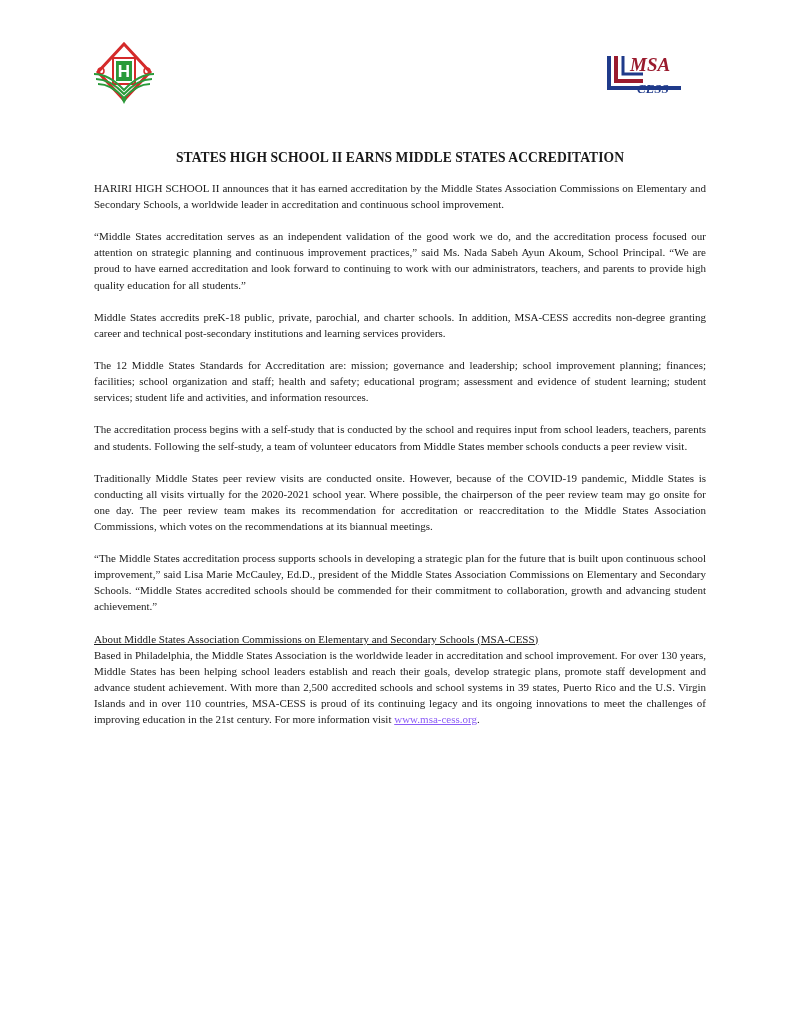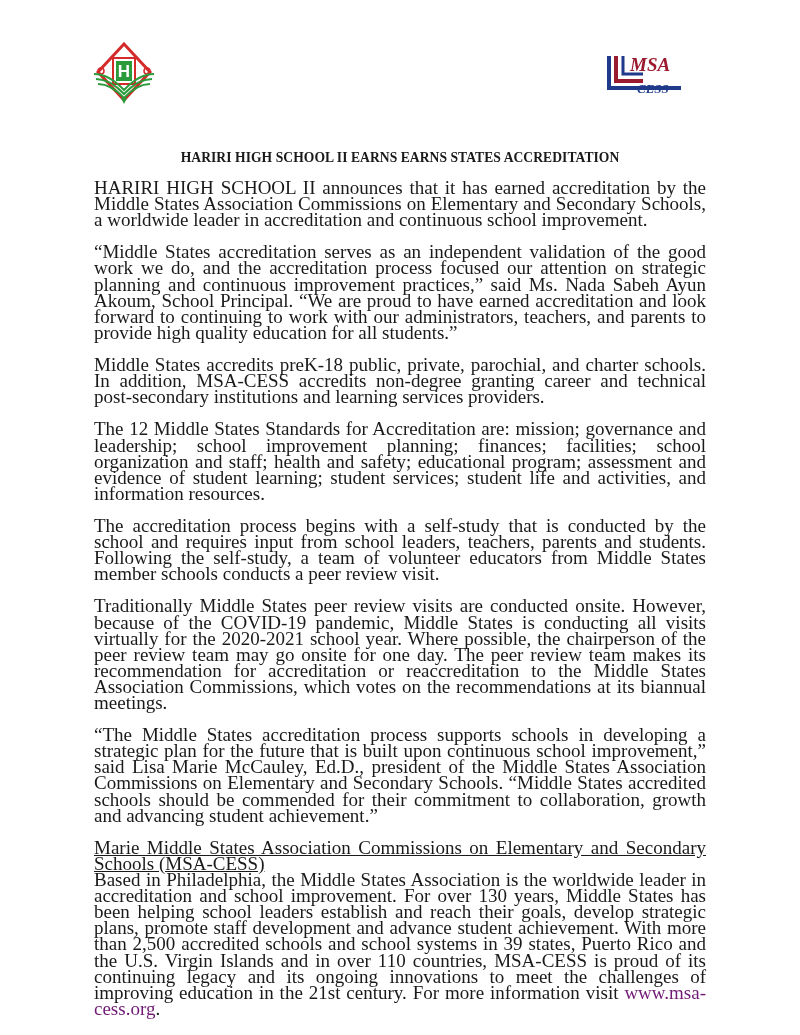--- a/index.html
+++ b/index.html
@@ -10,26 +10,26 @@
       color: #1a1a1a;
     }
     .logo-left { position: absolute; left: 92px; top: 42px; width: 64px; height: 66px; }
     .logo-right { position: absolute; left: 607px; top: 52px; width: 76px; height: 42px; font-style: italic; }
     .title {
       position: absolute; left: 94px; top: 150px; width: 612px;
       text-align: center; font-weight: bold; font-size: 13.6px; letter-spacing: 0.05px;
     }
     .body-text {
       position: absolute; left: 94px; top: 180px; width: 612px;
-      font-size: 19px; line-height: 16.1px; text-align: justify;
+      font-size: 11px; line-height: 16.1px; text-align: justify;
     }
     .body-text p { margin: 0 0 16.1px 0; }
     .body-text p.tight { margin-bottom: 0; }
     .about-heading { text-decoration: underline; display: block; }
-    a.link { color: #701a75; }
+    a.link { color: #8b5cf6; text-decoration: underline; }
   </style>
 </head>
 <body>
 
 <div class="page">
 
   <div class="logo-left">
     <svg width="64" height="66" viewBox="0 0 64 66">
       <polygon points="32,2 58,30 32,58 6,30" fill="none" stroke="#d42a2a" stroke-width="3"></polygon>
       <circle cx="9" cy="29" r="3" fill="none" stroke="#d42a2a" stroke-width="1.5"></circle>
@@ -47,29 +47,29 @@
   <div class="logo-right">
     <svg width="76" height="42" viewBox="0 0 76 42">
       <path d="M2,4 L2,36 L74,36" fill="none" stroke="#1f3a8a" stroke-width="4"></path>
       <path d="M9,4 L9,29 L36,29" fill="none" stroke="#9a1b2e" stroke-width="4"></path>
       <path d="M16,4 L16,22 L36,22" fill="none" stroke="#1f3a8a" stroke-width="3"></path>
       <text x="23" y="19" font-family="Liberation Serif, serif" font-weight="bold" font-size="19" fill="#9a1b2e">MSA</text>
       <text x="30" y="41" font-family="Liberation Serif, serif" font-weight="bold" font-size="13" fill="#1f3a8a">CESS</text>
     </svg>
   </div>
 
-  <div class="title">HARIRI HIGH SCHOOL II EARNS EARNS STATES ACCREDITATION</div>
+  <div class="title">STATES HIGH SCHOOL II EARNS MIDDLE STATES ACCREDITATION</div>
 
   <div class="body-text">
     <p>HARIRI HIGH SCHOOL II announces that it has earned accreditation by the Middle States Association Commissions on Elementary and Secondary Schools, a worldwide leader in accreditation and continuous school improvement.</p>
     <p>“Middle States accreditation serves as an independent validation of the good work we do, and the accreditation process focused our attention on strategic planning and continuous improvement practices,” said Ms. Nada Sabeh Ayun Akoum, School Principal. “We are proud to have earned accreditation and look forward to continuing to work with our administrators, teachers, and parents to provide high quality education for all students.”</p>
     <p>Middle States accredits preK-18 public, private, parochial, and charter schools. In addition, MSA-CESS accredits non-degree granting career and technical post-secondary institutions and learning services providers.</p>
     <p>The 12 Middle States Standards for Accreditation are: mission; governance and leadership; school improvement planning; finances; facilities; school organization and staff; health and safety; educational program; assessment and evidence of student learning; student services; student life and activities, and information resources.</p>
     <p>The accreditation process begins with a self-study that is conducted by the school and requires input from school leaders, teachers, parents and students. Following the self-study, a team of volunteer educators from Middle States member schools conducts a peer review visit.</p>
     <p>Traditionally Middle States peer review visits are conducted onsite. However, because of the COVID-19 pandemic, Middle States is conducting all visits virtually for the 2020-2021 school year. Where possible, the chairperson of the peer review team may go onsite for one day. The peer review team makes its recommendation for accreditation or reaccreditation to the Middle States Association Commissions, which votes on the recommendations at its biannual meetings.</p>
     <p>“The Middle States accreditation process supports schools in developing a strategic plan for the future that is built upon continuous school improvement,” said Lisa Marie McCauley, Ed.D., president of the Middle States Association Commissions on Elementary and Secondary Schools.  “Middle States accredited schools should be commended for their commitment to collaboration, growth and advancing student achievement.”</p>
     <p class="tight">
-      <span class="about-heading">Marie Middle States Association Commissions on Elementary and Secondary Schools (MSA-CESS)</span>
+      <span class="about-heading">About Middle States Association Commissions on Elementary and Secondary Schools (MSA-CESS)</span>
       <span>Based in Philadelphia, the Middle States Association is the worldwide leader in accreditation and school improvement. For over 130 years, Middle States has been helping school leaders establish and reach their goals, develop strategic plans, promote staff development and advance student achievement.  With more than 2,500 accredited schools and school systems in 39 states, Puerto Rico and the U.S. Virgin Islands and in over 110 countries, MSA-CESS is proud of its continuing legacy and its ongoing innovations to meet the challenges of improving education in the 21st century. For more information visit </span><a class="link">www.msa-cess.org</a><span>.</span>
     </p>
   </div>
 
 </div>
 
 </body></html>

